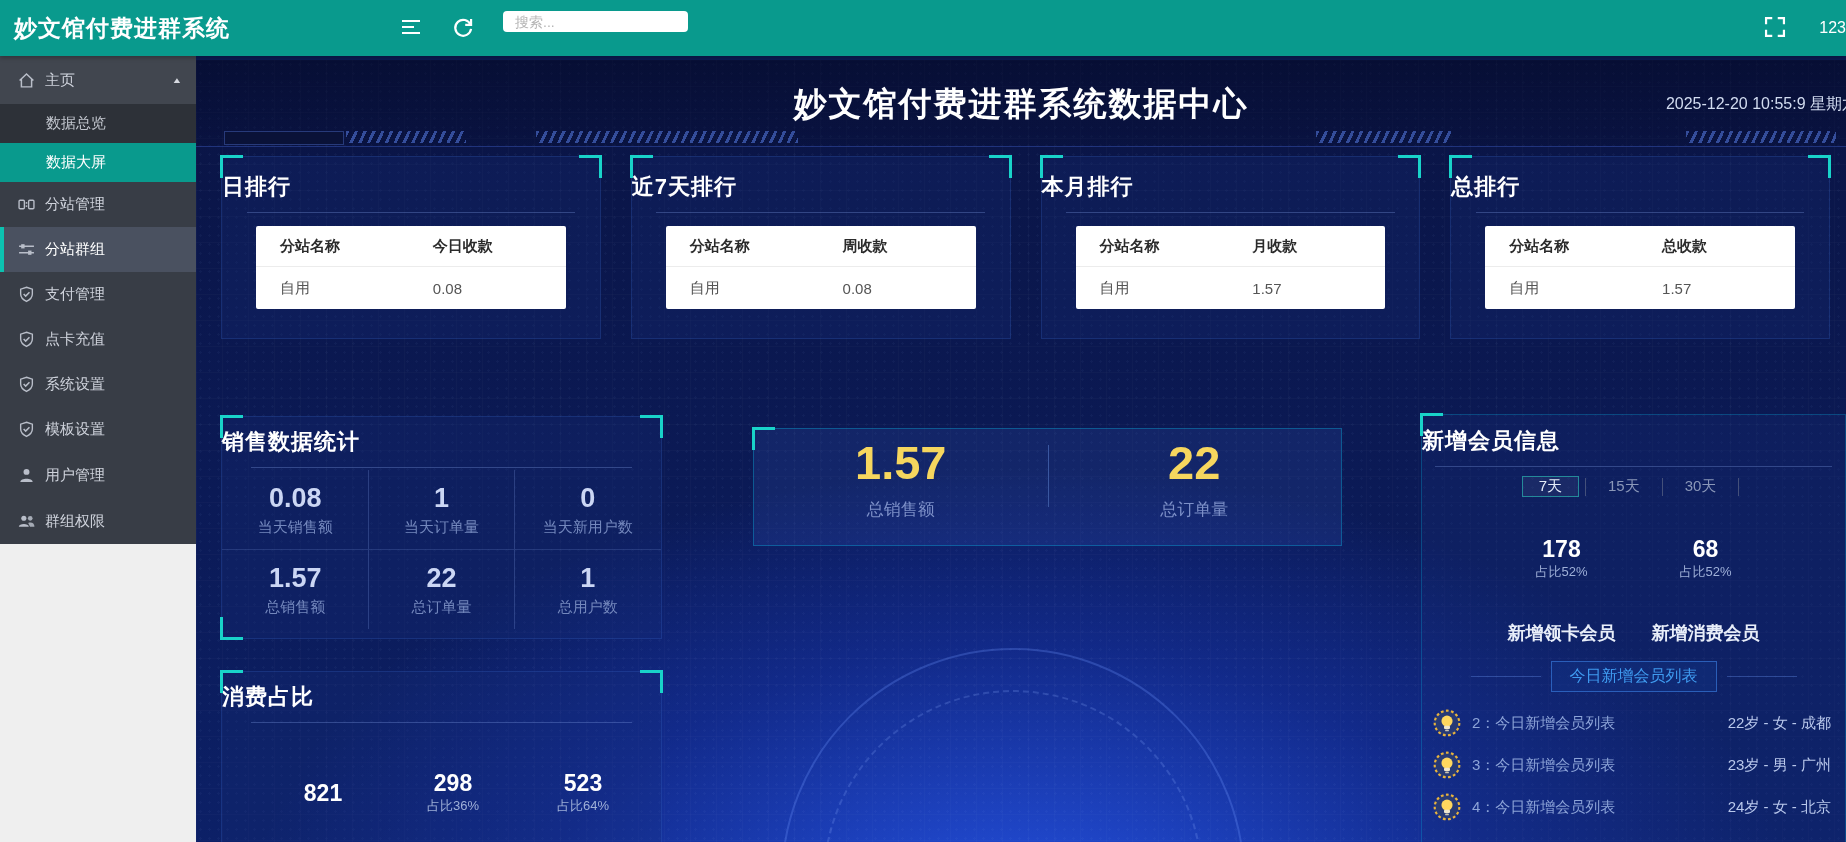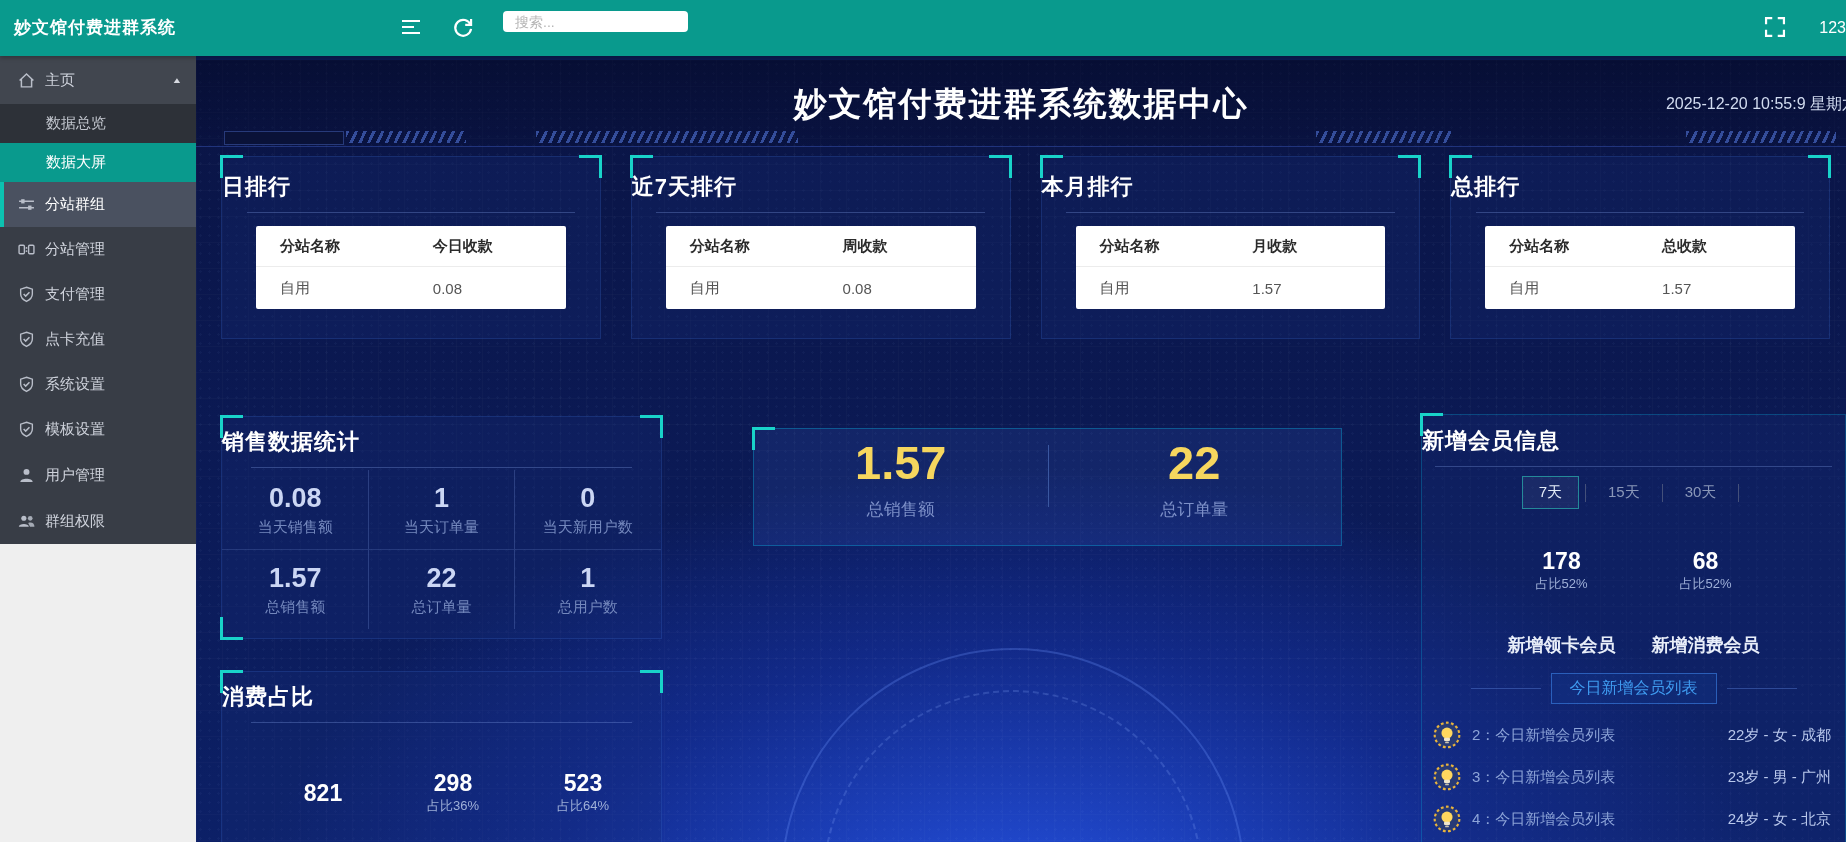--- a/index.html
+++ b/index.html
@@ -2,21 +2,21 @@
 <html><head>
 <meta charset="utf-8">
 <style>
   html,body{margin:0;padding:0;width:1846px;height:842px;overflow:hidden;
     font-family:"Liberation Sans","DejaVu Sans",sans-serif;background:#0b1a52;}
   .app{position:relative;width:1846px;height:842px;}
 
   
   .top-header{position:absolute;left:0;top:0;width:1846px;height:56px;background:#099a8d;
     box-shadow:0 2px 4px rgba(0,0,0,.25);z-index:30;overflow:hidden;}
-  .app-title{position:absolute;left:14px;top:0;line-height:56px;color:#fff;font-size:17px;font-weight:700;letter-spacing:1px;}
+  .app-title{position:absolute;left:14px;top:0;line-height:56px;color:#fff;font-size:23px;font-weight:700;letter-spacing:1px;}
   .hicon{position:absolute;top:16px;width:24px;height:24px;color:#fff;cursor:pointer;}
   .hicon svg{width:22px;height:22px;display:block;}
   .icon-menu{left:400px;}
   .icon-refresh{left:452px;}
   .search-box{position:absolute;left:503px;top:11px;width:185px;height:21px;background:#fff;border-radius:4px;}
   .search-box input{width:100%;height:100%;border:none;outline:none;background:transparent;
     padding:0 12px;box-sizing:border-box;font-size:14px;color:#555;font-family:inherit;}
   .search-box input::placeholder{color:#b5b5b5;}
   .icon-expand{right:58px;left:auto;}
   .username{position:absolute;right:0;top:0;line-height:56px;color:#fff;font-size:16px;padding-right:0;}
@@ -115,21 +115,21 @@
   
   .consumption-card{left:25px;top:611px;width:441px;height:176px;padding-top:10px;}
   .cons-donuts{display:flex;padding-left:49px;gap:26px;margin-top:18px;}
   .cons-donuts .donut{width:104px;height:104px;}
 
   
   .members-panel{left:1225px;top:354px;width:425px;height:432px;padding-top:11px;
     border-color:rgba(0,225,255,.22);}
   .members-panel .panel-divider{width:94%;}
   .tabs-row{display:flex;align-items:center;justify-content:center;margin-top:9px;gap:0;}
-  .tab{font-size:15px;color:#8a97b8;padding:6px 16px;cursor:pointer;text-align:center;}
+  .tab{font-size:15px;color:#8a97b8;padding:0 16px;cursor:pointer;text-align:center;}
   .tab.active{color:#e4ecf8;border:1px solid rgba(40,170,170,.75);background:rgba(255,255,255,.05);}
   .tab-sep{width:1px;height:18px;background:#44507a;margin:0 6px;}
   .mem-donuts{display:flex;justify-content:center;gap:32px;margin-top:14px;}
   .mem-donuts .donut{width:96px;height:96px;}
   .mem-donut-wrap{display:flex;flex-direction:column;align-items:center;width:112px;}
   .mem-donut-label{margin-top:14px;color:#e8eef9;font-size:18px;font-weight:600;white-space:nowrap;}
   .list-title-row{display:flex;align-items:center;justify-content:center;margin-top:16px;}
   .lt-line{width:70px;height:1px;background:rgba(95,135,225,.4);}
   .list-title-btn{margin:0 10px;padding:4px 18px;font-size:16px;color:#3f9bf0;cursor:pointer;
     border:1px solid rgba(60,130,230,.6);background:rgba(20,60,150,.3);}
@@ -178,40 +178,40 @@
         </span>
         <span>主页</span>
         <span class="caret-up">▲</span>
       </div>
       <div class="side-sub">
         <span>数据总览</span>
       </div>
       <div class="side-sub active">
         <span>数据大屏</span>
       </div>
-      <div class="side-item current">
-        <span class="ic">
-          <svg viewBox="0 0 16 16">
-              <path d="M1 5 h14 M1 11 h14" stroke="currentColor" stroke-width="1.5" fill="none"></path>
-              <rect x="3" y="3" width="3.2" height="4" fill="currentColor"></rect>
-              <rect x="9.5" y="9" width="3.2" height="4" fill="currentColor"></rect>
-            </svg>
-        </span>
-        <span>分站群组</span>
-      </div>
       <div class="side-item">
         <span class="ic">
           <svg viewBox="0 0 16 16">
               <rect x="1" y="4" width="5" height="8" rx="1" fill="none" stroke="currentColor" stroke-width="1.3"></rect>
               <rect x="10" y="4" width="5" height="8" rx="1" fill="none" stroke="currentColor" stroke-width="1.3"></rect>
               <circle cx="8" cy="6.5" r=".9" fill="currentColor"></circle>
               <circle cx="8" cy="9.5" r=".9" fill="currentColor"></circle>
             </svg>
         </span>
         <span>分站管理</span>
+      </div>
+      <div class="side-item current">
+        <span class="ic">
+          <svg viewBox="0 0 16 16">
+              <path d="M1 5 h14 M1 11 h14" stroke="currentColor" stroke-width="1.5" fill="none"></path>
+              <rect x="3" y="3" width="3.2" height="4" fill="currentColor"></rect>
+              <rect x="9.5" y="9" width="3.2" height="4" fill="currentColor"></rect>
+            </svg>
+        </span>
+        <span>分站群组</span>
       </div>
       <div class="side-item">
         <span class="ic">
           <svg viewBox="0 0 16 16">
               <path d="M8 1.2 13.5 3 v4.6 c0 3.6-2.6 5.6-5.5 6.9 C5.1 13.2 2.5 11.2 2.5 7.6 V3 Z" fill="none" stroke="currentColor" stroke-width="1.3"></path>
               <path d="M5.3 7.6 7.2 9.5 10.8 5.9" fill="none" stroke="currentColor" stroke-width="1.4"></path>
             </svg>
         </span>
         <span>支付管理</span>
       </div>

